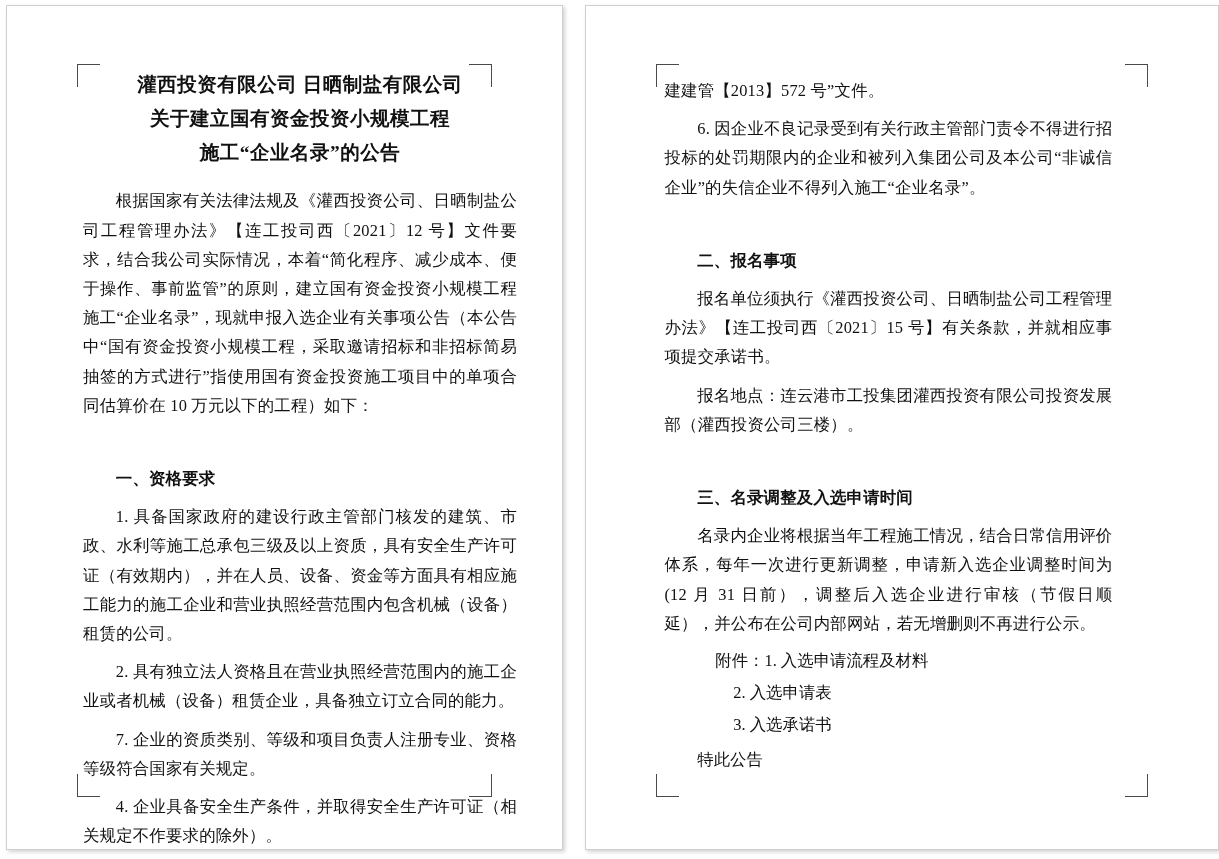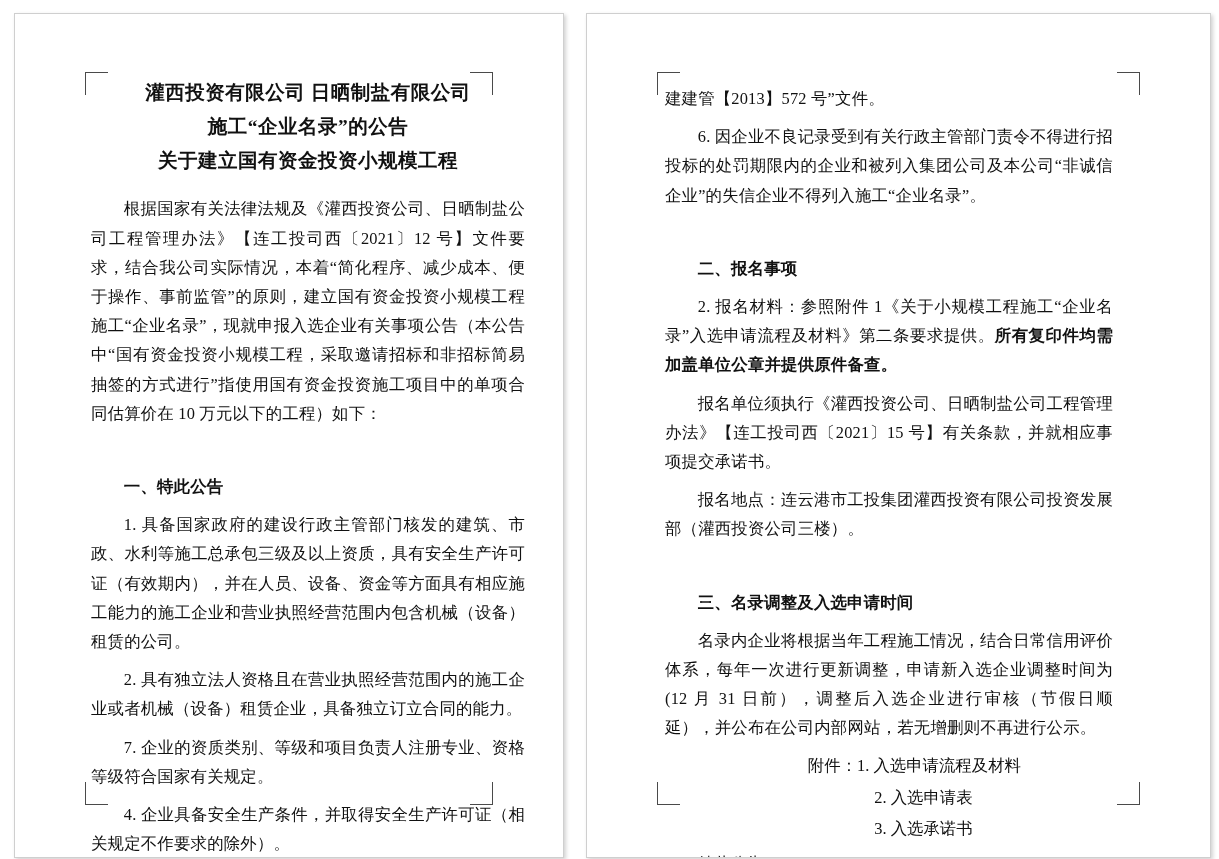--- a/index.html
+++ b/index.html
@@ -14,21 +14,21 @@
     font-family: "Liberation Serif", "DejaVu Serif", serif;
     overflow: hidden;
   }
   .viewer {
     position: relative;
     width: 1219px;
     height: 859px;
     background: #ffffff;
     display: flex;
     gap: 12px;
-    padding: 8px;
+    padding: 0;
     box-sizing: border-box;
   }
   .page {
     position: relative;
     background: #ffffff;
     border: 1px solid #cfcfcf;
     box-shadow: 2px 2px 4px rgba(0,0,0,0.18);
     box-sizing: border-box;
     overflow: hidden;
   }
@@ -90,65 +90,63 @@
   p.indent { text-indent: 2em; }
   p.heading {
     text-indent: 2em;
     font-weight: bold;
     margin-top: 44px;
   }
   .attach-line {
     margin: 0 0 4px 0;
     font-size: 16.4px;
     line-height: 1.7;
-    text-align: center;
   }
   .attach-1 { padding-left: 3.1em; }
   .attach-n { padding-left: 4.2em; }
   .notice-line { text-indent: 2em; font-size: 16.4px; margin-top: 10px;}
 </style>
 </head>
 <body>
 
 <div class="viewer">
 
   <div class="page page-left">
     <span class="crop tl"></span>
     <span class="crop tr"></span>
     <span class="crop bl"></span>
     <span class="crop br"></span>
 
     <div class="content">
       <div class="title-block">
         <div>灌西投资有限公司  日晒制盐有限公司</div>
+        <div>关于建立国有资金投资小规模工程</div>
         <div>施工“企业名录”的公告</div>
-        <div>关于建立国有资金投资小规模工程</div>
       </div>
 
       <p class="indent">根据国家有关法律法规及《灌西投资公司、日晒制盐公司工程管理办法》【连工投司西〔2021〕12 号】文件要求，结合我公司实际情况，本着“简化程序、减少成本、便于操作、事前监管”的原则，建立国有资金投资小规模工程施工“企业名录”，现就申报入选企业有关事项公告（本公告中“国有资金投资小规模工程，采取邀请招标和非招标简易抽签的方式进行”指使用国有资金投资施工项目中的单项合同估算价在 10 万元以下的工程）如下：</p>
-      <p class="heading">一、特此公告</p>
+      <p class="heading">一、资格要求</p>
       <p class="indent">1. 具备国家政府的建设行政主管部门核发的建筑、市政、水利等施工总承包三级及以上资质，具有安全生产许可证（有效期内），并在人员、设备、资金等方面具有相应施工能力的施工企业和营业执照经营范围内包含机械（设备）租赁的公司。</p>
       <p class="indent">2. 具有独立法人资格且在营业执照经营范围内的施工企业或者机械（设备）租赁企业，具备独立订立合同的能力。</p>
       <p class="indent">7. 企业的资质类别、等级和项目负责人注册专业、资格等级符合国家有关规定。</p>
       <p class="indent">4. 企业具备安全生产条件，并取得安全生产许可证（相关规定不作要求的除外）。</p>
       <p class="indent">5. 非本市建筑施工企业必须提供资质核验书，详见以下文件：江苏省外的申请人须执行“苏建规字【2010】7 号”、“苏</p>
     </div>
   </div>
 
   <div class="page page-right">
     <span class="crop tl"></span>
     <span class="crop tr"></span>
     <span class="crop bl"></span>
     <span class="crop br"></span>
 
     <div class="content-right">
       <p>建建管【2013】572 号”文件。</p>
       <p class="indent">6. 因企业不良记录受到有关行政主管部门责令不得进行招投标的处罚期限内的企业和被列入集团公司及本公司“非诚信企业”的失信企业不得列入施工“企业名录”。</p>
       <p class="heading">二、报名事项</p>
-      <p class="indent"><span>2. 报名材料：参照附件 1《关于小规模工程施工“企业名录”入选申请流程及材料》第二条要求提供。</span><b>所有复印件均需加盖单位公章并提供原件备查。</b></p>
       <p class="indent">报名单位须执行《灌西投资公司、日晒制盐公司工程管理办法》【连工投司西〔2021〕15 号】有关条款，并就相应事项提交承诺书。</p>
       <p class="indent">报名地点：连云港市工投集团灌西投资有限公司投资发展部（灌西投资公司三楼）。</p>
       <p class="heading">三、名录调整及入选申请时间</p>
       <p class="indent">名录内企业将根据当年工程施工情况，结合日常信用评价体系，每年一次进行更新调整，申请新入选企业调整时间为(12 月 31 日前），调整后入选企业进行审核（节假日顺延），并公布在公司内部网站，若无增删则不再进行公示。</p>
 
       <div class="attach-line attach-1">附件：1. 入选申请流程及材料</div>
       <div class="attach-line attach-n">2. 入选申请表</div>
       <div class="attach-line attach-n">3. 入选承诺书</div>
 
       <div class="notice-line">特此公告</div>

